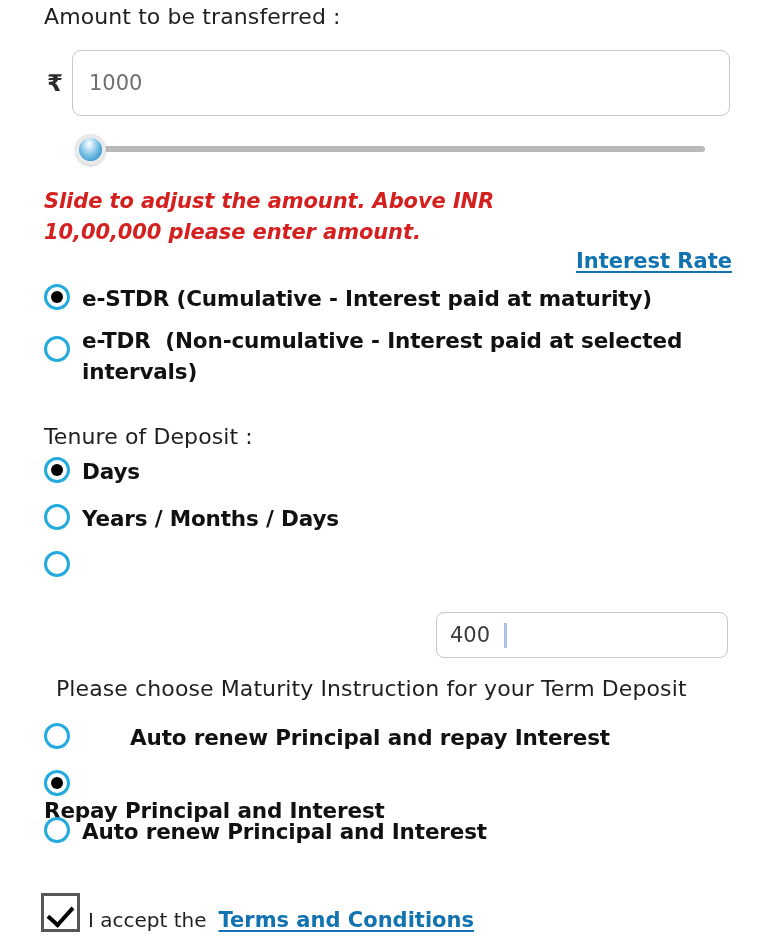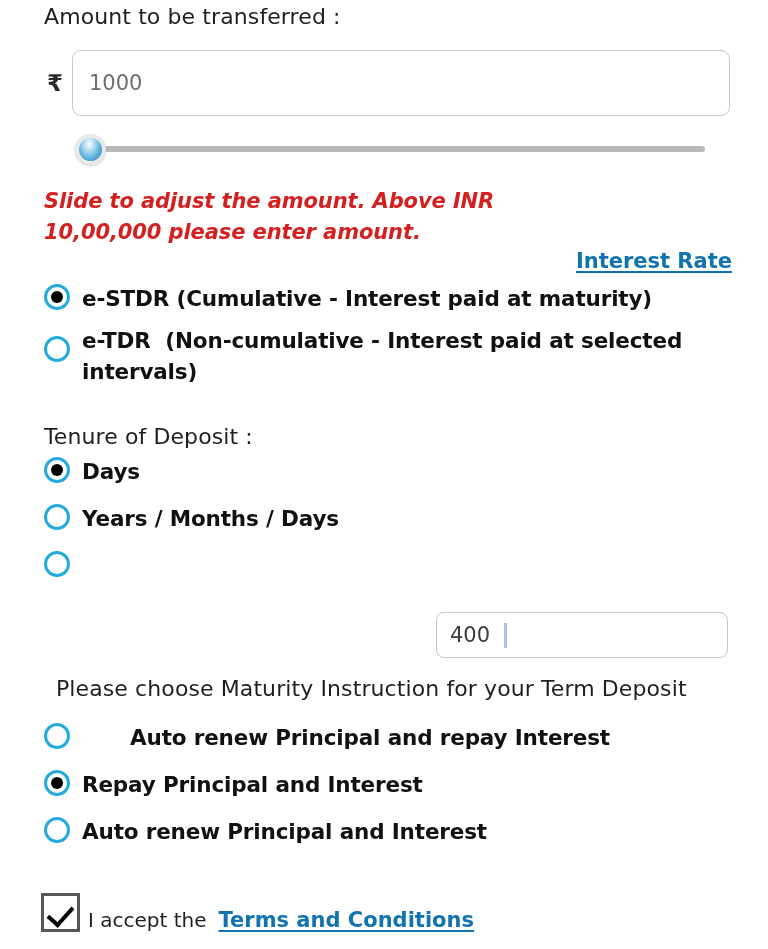--- a/index.html
+++ b/index.html
@@ -311,21 +311,21 @@
     <span class="caret"></span>
   </div>
 
   <div class="label-plain maturity-title">Please choose Maturity Instruction for your Term Deposit</div>
 
   <div class="radio-row" style="left:44px; top:723px;gap:48px;">
     <span class="radio"></span>
     <span class="radio-label">Auto renew Principal and repay Interest</span>
   </div>
 
-  <div class="radio-row" style="left:44px; top:770px;">
+  <div class="radio-row" style="left:44px; top:770px;flex-direction:column;">
     <span class="radio checked"></span>
     <span class="radio-label">Repay Principal and Interest</span>
   </div>
 
   <div class="radio-row" style="left:44px; top:817px;">
     <span class="radio"></span>
     <span class="radio-label">Auto renew Principal and Interest</span>
   </div>
 
   <div class="terms-row">

